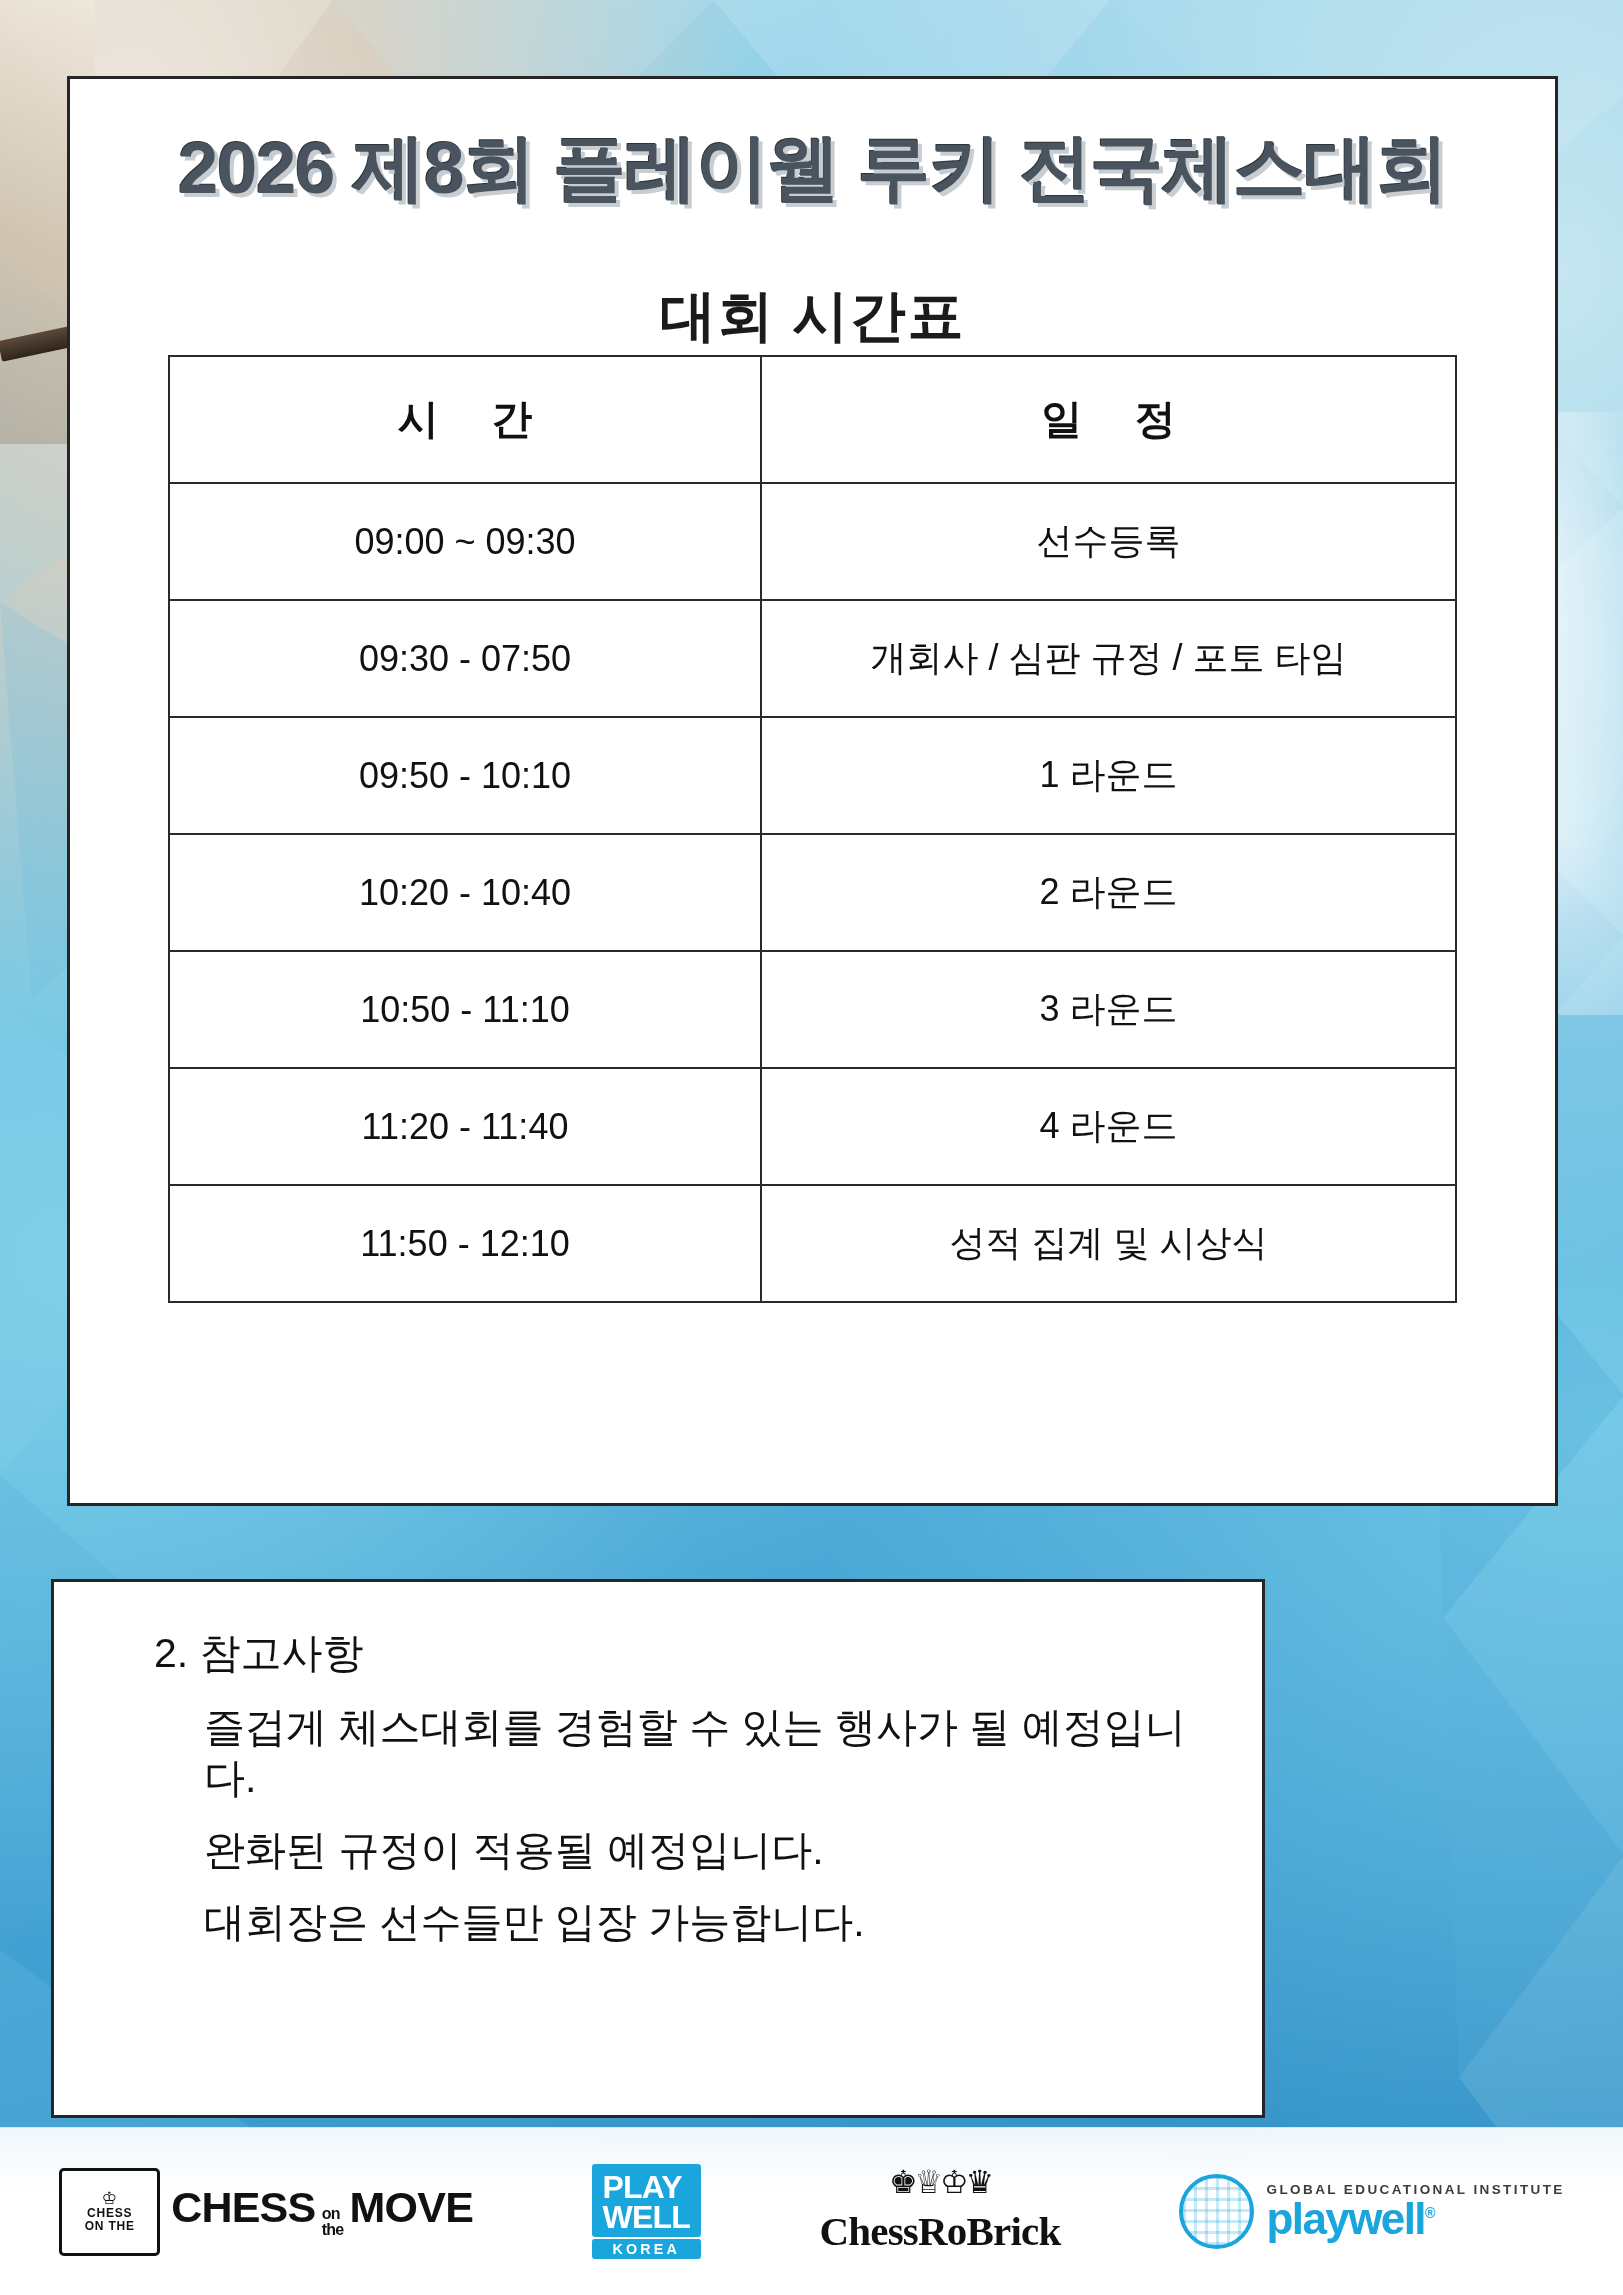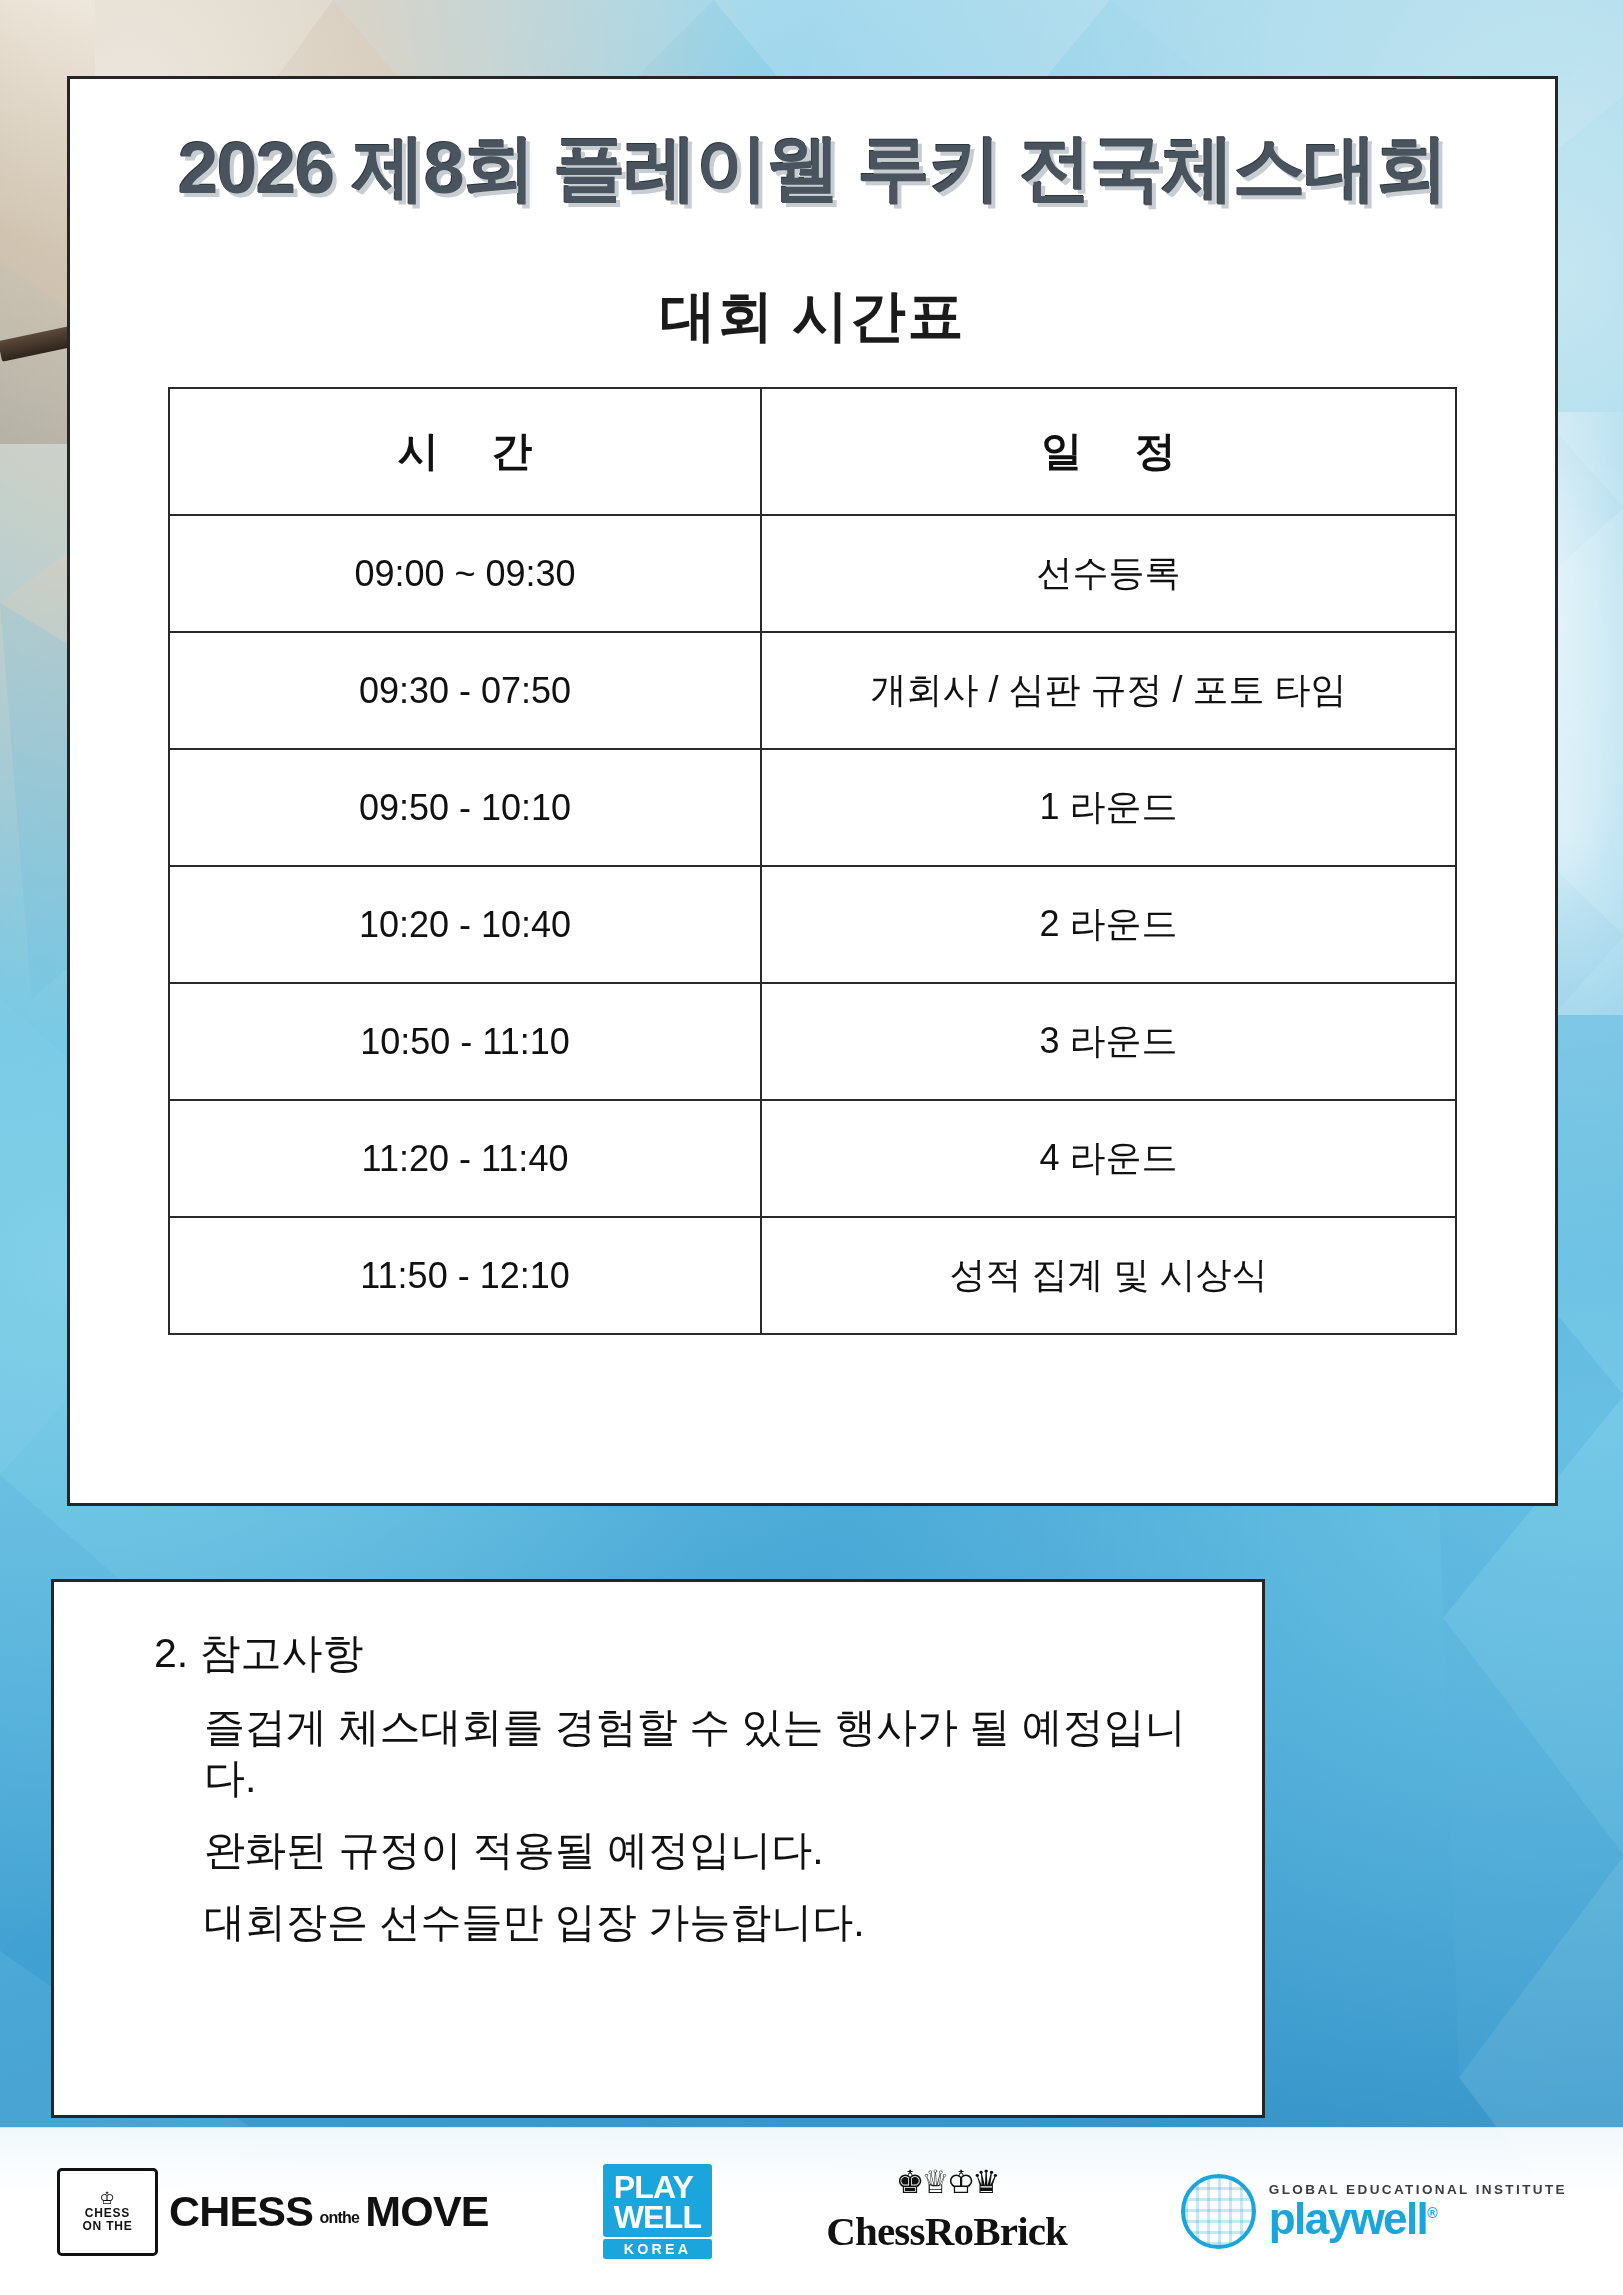--- a/index.html
+++ b/index.html
@@ -88,21 +88,20 @@
     text-shadow:
       4px 4px 0 #c8cdd2,
       -0.8px -0.8px 0 #2c343b;
     font-family: "Liberation Sans", "DejaVu Sans", sans-serif;
   }
 
   .section-title {
     text-align: center;
     margin: 0;
     padding-top: 60px;
-    padding-bottom: 32px;
     font-size: 56px;
     font-weight: 700;
     color: #1b1b1b;
     letter-spacing: 1.6px;
   }
 
   table.schedule {
     border-collapse: collapse;
     margin: 0 auto;
     width: 1289px;
@@ -196,20 +195,21 @@
     font-size: 43px;
     font-weight: 800;
     letter-spacing: -0.8px;
     color: #111;
     display: flex;
     align-items: baseline;
     gap: 6.3px;
   }
   .com-text .stack {
     display: inline-flex;
+    flex-direction: column;
     font-size: 16px;
     line-height: 1;
     font-weight: 600;
     transform: translateY(-3.2px);
   }
 
   
   .pw-box {
     background: #1aa5dd;
     color: #fff;

